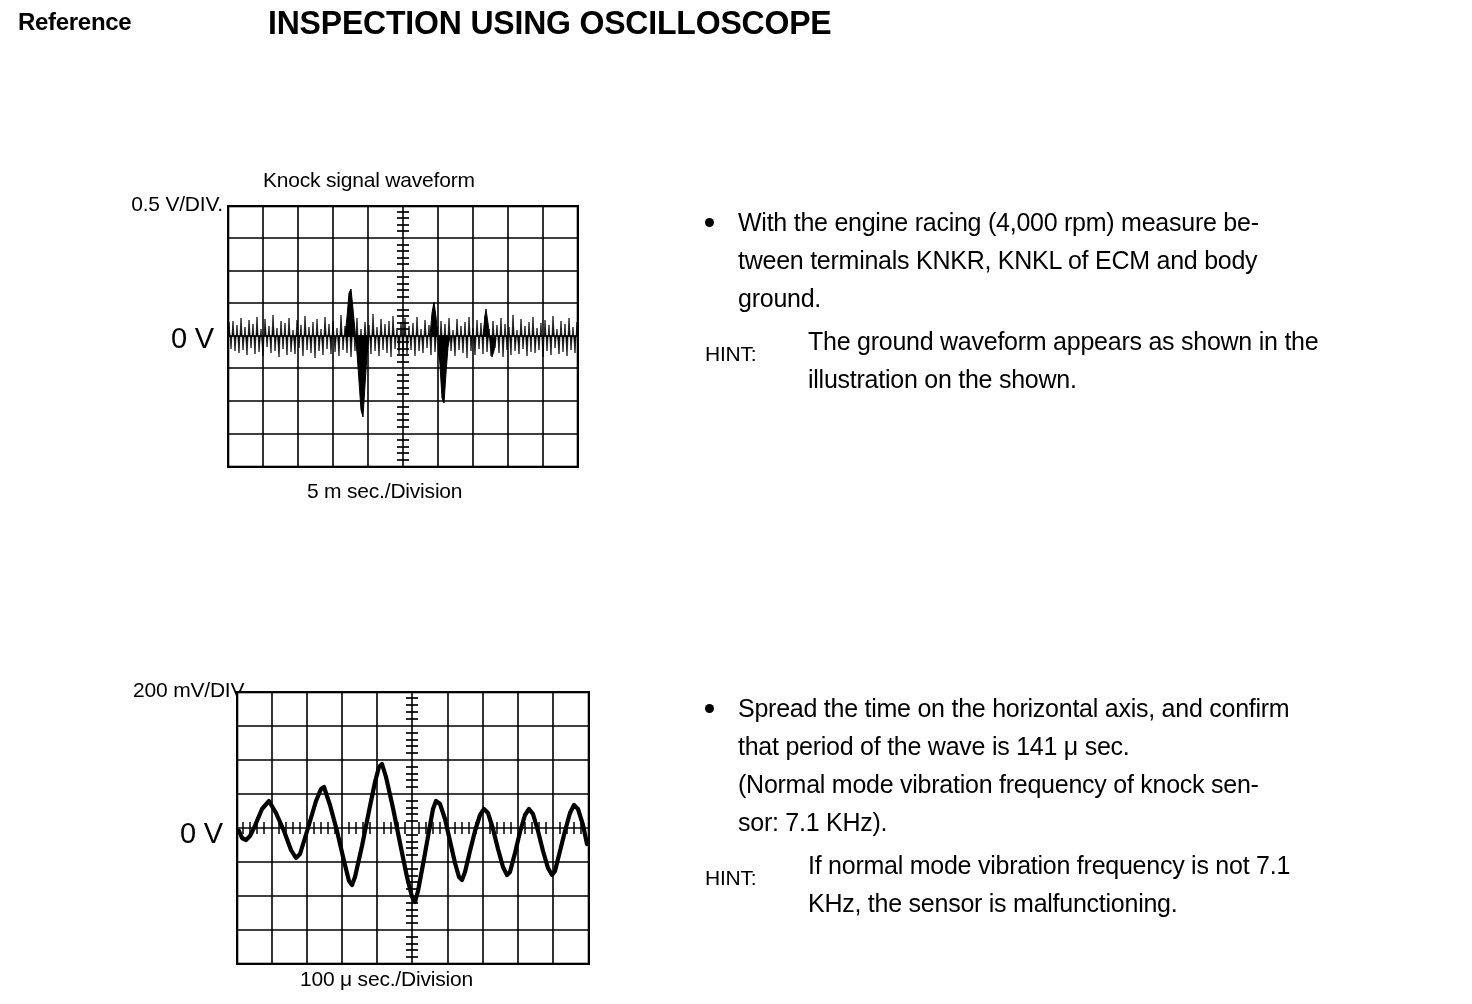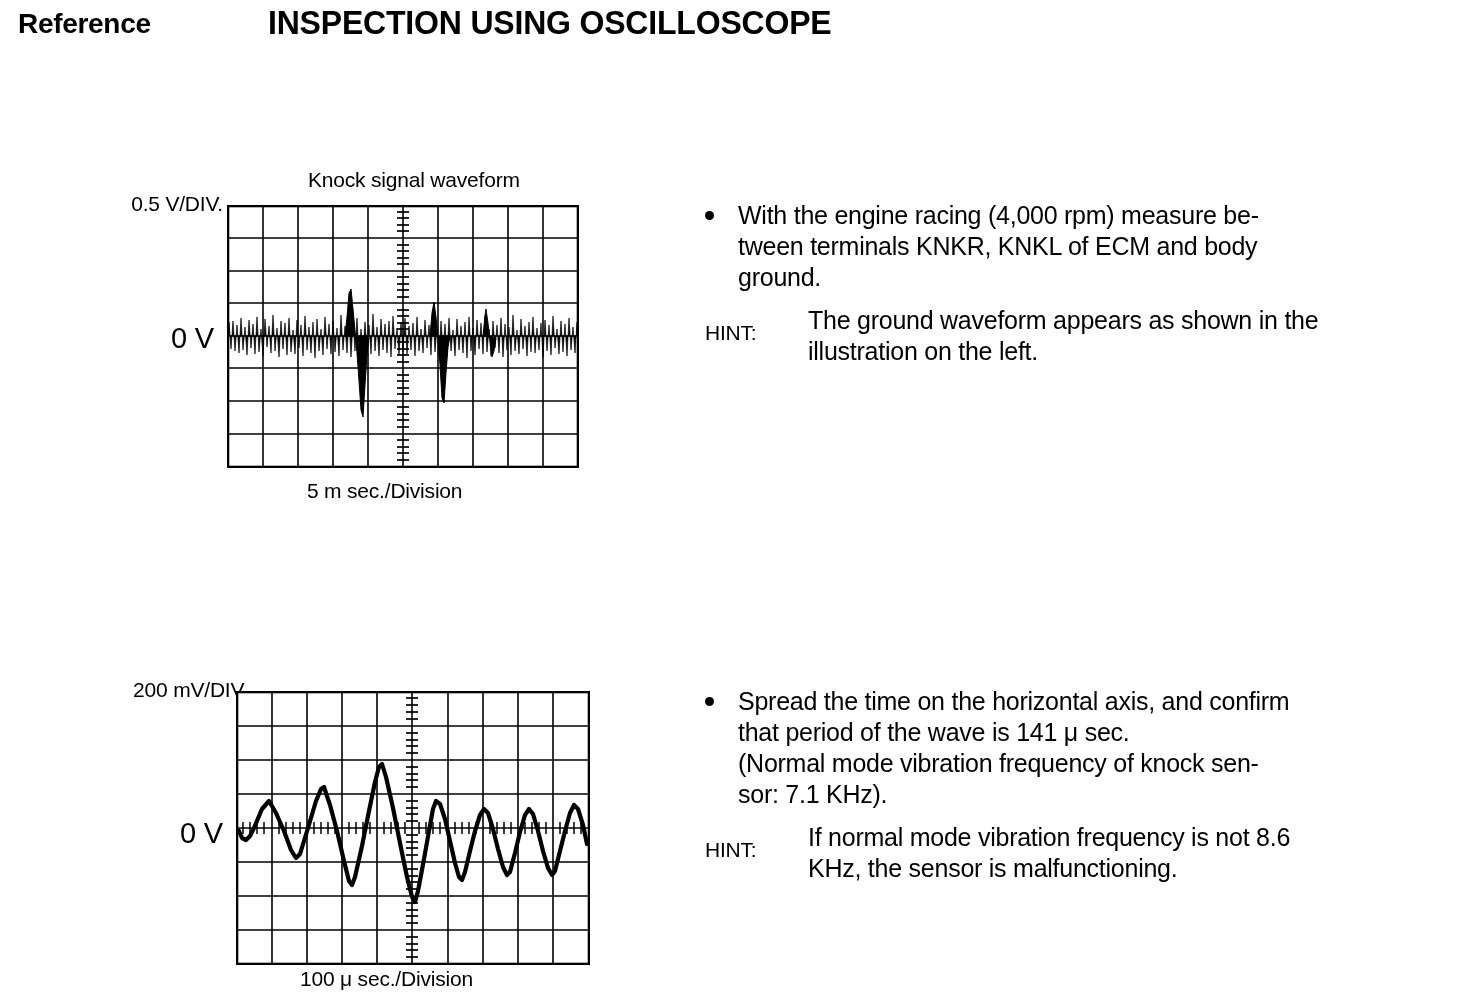--- a/index.html
+++ b/index.html
@@ -13,21 +13,21 @@
     position: relative;
     font-family: "Liberation Sans", sans-serif;
     color: #000000;
     overflow: hidden;
   }
 
   
   #header { position: absolute; left: 0; top: 0; width: 1472px; height: 56px; }
   #ref-label {
     position: absolute; left: 18px; top: 8px;
-    font-size: 28px; font-weight: bold;
+    font-size: 24px; font-weight: bold;
     letter-spacing: -0.3px;
   }
   #main-title {
     position: absolute; left: 268px; top: 4px;
     font-size: 33px; font-weight: bold;
     letter-spacing: -0.2px;
     transform: scaleX(0.97);
     transform-origin: left center;
   }
 
@@ -87,33 +87,33 @@
     line-height: 31px;
     letter-spacing: -0.25px;
   }
   .hint-body {
     margin-left: 103px;
     font-size: 25px;
     line-height: 31px;
     letter-spacing: -0.25px;
     white-space: nowrap;
   }
-  .tline { display: block; white-space: nowrap; }
+  .tline { display: block; white-space: nowrap; margin-top: 7px; }
 </style>
 </head>
 <body>
 
 <div id="header">
   <div id="ref-label">Reference</div>
   <div id="main-title">INSPECTION USING OSCILLOSCOPE</div>
 </div>
 
 <div class="scope" id="scope-1">
 
-  <div class="scope-title" style="left:263px; top:168px;margin-left:45px;">Knock signal waveform</div>
+  <div class="scope-title" style="left:263px; top:168px;">Knock signal waveform</div>
 
   <div class="scope-vlabel" style="left:0px; top:192px; width:212px;padding-left:11px;">0.5 V/DIV.</div>
 
   <div class="scope-zero" style="left:0px; top:322px; width:214px;">0 V</div>
 
   <div class="scope-grid" style="left:227px; top:205px;">
     <svg width="352" height="263" viewBox="0 0 352 263" xmlns="http://www.w3.org/2000/svg">
       <rect x="0" y="0" width="352" height="263" fill="#ffffff"></rect>
 
       <g stroke="#000000" stroke-width="1.6" fill="none">
@@ -324,37 +324,37 @@
       <span class="tline">With the engine racing (4,000 rpm) measure be-</span>
       <span class="tline">tween terminals KNKR, KNKL of ECM and body</span>
       <span class="tline">ground.</span>
     </div>
   </div>
 
   <div class="hint-row" style="margin-top:12px;">
     <span class="hint-tag">HINT:</span>
     <div class="hint-body">
       <span class="tline">The ground waveform appears as shown in the</span>
-      <span class="tline">illustration on the left.</span>
+      <span class="tline">illustration on the shown.</span>
     </div>
   </div>
 </div>
 
 <div class="text-block" style="left:705px; top:686px; width:760px;">
 
   <div class="bullet-row">
     <span class="bullet-dot"></span>
     <div class="bullet-body">
       <span class="tline">Spread the time on the horizontal axis, and confirm</span>
       <span class="tline">that period of the wave is 141 μ sec.</span>
       <span class="tline">(Normal mode vibration frequency of knock sen-</span>
       <span class="tline">sor:   7.1 KHz).</span>
     </div>
   </div>
 
   <div class="hint-row" style="margin-top:12px;">
     <span class="hint-tag">HINT:</span>
     <div class="hint-body">
-      <span class="tline">If normal mode vibration frequency is not 8.6</span>
+      <span class="tline">If normal mode vibration frequency is not 7.1</span>
       <span class="tline">KHz, the sensor is malfunctioning.</span>
     </div>
   </div>
 </div>
 
 </body></html>

